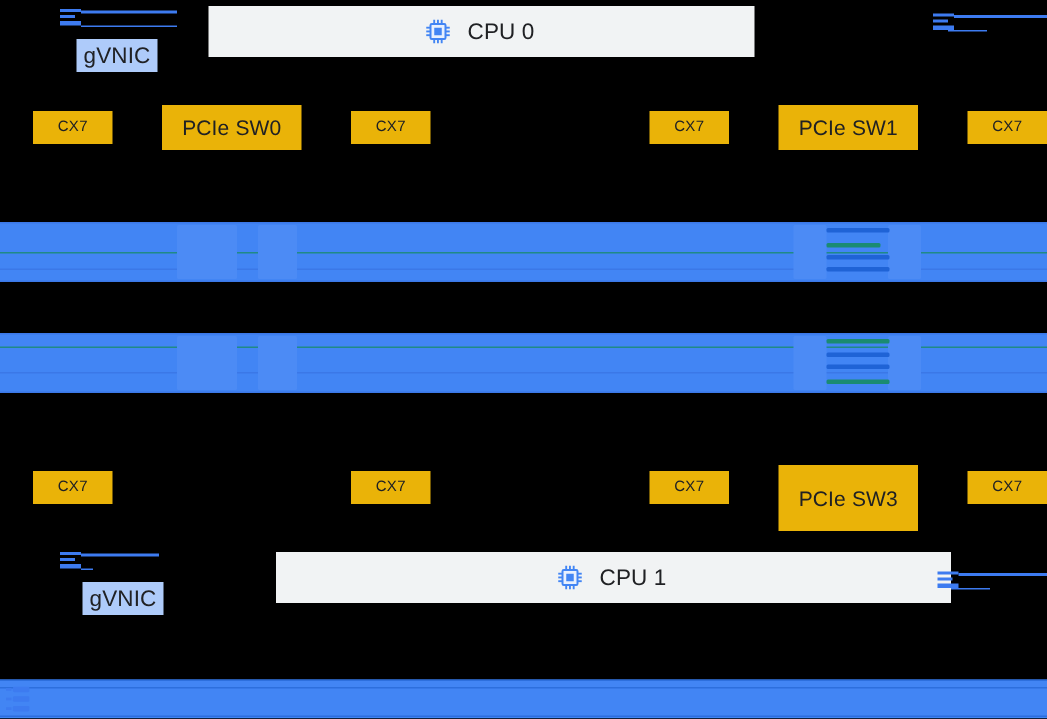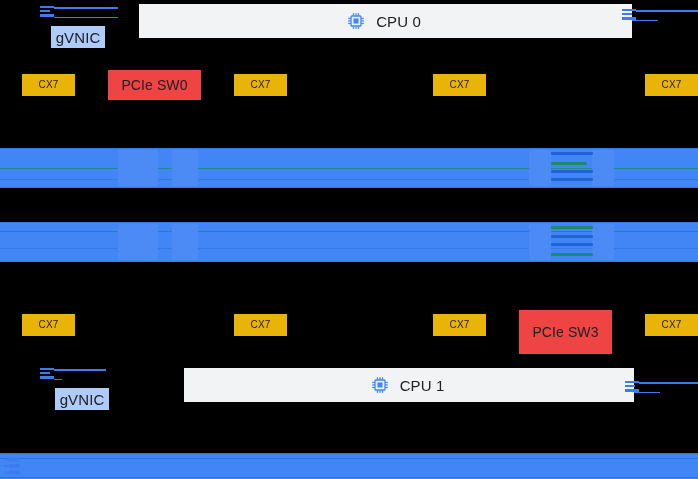--- a/index.html
+++ b/index.html
@@ -58,21 +58,21 @@
   
   .cx7 {
     background: #eab308;
     color: #202124;
     font-size: 10px;
     letter-spacing: .2px;
   }
 
   
   .pcie {
-    background: #ef4444;
+    background: #eab308;
     color: #202124;
     font-size: 14px;
     letter-spacing: .1px;
   }
 
   
   .gvnic {
     background: #aecbfa;
     color: #202124;
     font-size: 15px;
@@ -173,21 +173,21 @@
 <div class="canvas">
 
   <div class="nic-glyph" style="left:40px;  top:6px;"></div>
   <div class="link-rule" style="left:54px;  top:7px;  width:64px;"></div>
   <div class="link-rule thin" style="left:54px; top:17px; width:64px;"></div>
 
   <div class="node gvnic" style="left:51px; top:26px; width:54px; height:22px;">
     <span>gVNIC</span>
   </div>
 
-  <div class="node cpu-bar" style="left:139px; top:4px; width:493px; height:34px;">
+  <div class="node cpu-bar" style="left:139px; top:4px; width:364px; height:34px;">
     <span class="cpu-inner">
       <svg class="chip-icon" viewBox="0 0 24 24">
         <rect x="6" y="6" width="12" height="12" rx="1" fill="#e8f0fe" stroke="#4285f4" stroke-width="1.6"></rect>
         <rect x="9" y="9" width="6" height="6" fill="#4285f4"></rect>
         <g fill="#4285f4">
           <rect x="8.2" y="2.6" width="1.5" height="3"></rect>
             <rect x="11.2" y="2.6" width="1.5" height="3"></rect>
             <rect x="14.2" y="2.6" width="1.5" height="3"></rect>
           <rect x="8.2" y="18.4" width="1.5" height="3"></rect>
             <rect x="11.2" y="18.4" width="1.5" height="3"></rect>
@@ -217,20 +217,23 @@
   </div>
 
   <div class="node cx7" style="left:234px; top:74px; width:53px; height:22px;">
     <span>CX7</span>
   </div>
 
   <div class="node cx7" style="left:433px; top:74px; width:53px; height:22px;">
     <span>CX7</span>
   </div>
 
+  <div class="node pcie" style="left:519px; top:70px; width:93px; height:30px;">
+    <span>PCIe SW1</span>
+  </div>
 
   <div class="node cx7" style="left:645px; top:74px; width:53px; height:22px;">
     <span>CX7</span>
   </div>
 
   <div class="gpu-band" style="top:148px; height:40px;">
     <div class="band-seam" style="top:0;"></div>
     <div class="band-seam teal" style="top:20px;"></div>
     <div class="band-seam" style="top:31px;"></div>
     <div class="band-seam" style="top:39px;"></div>

